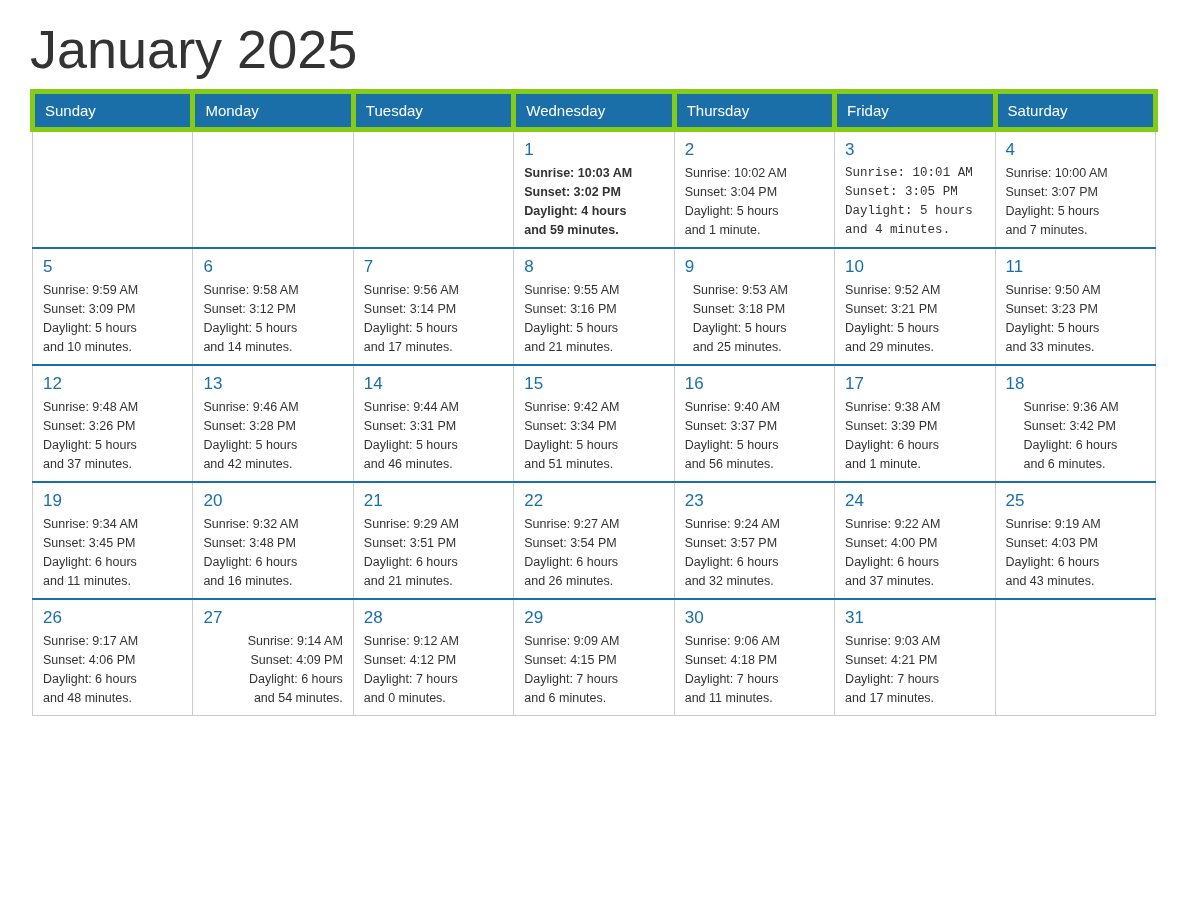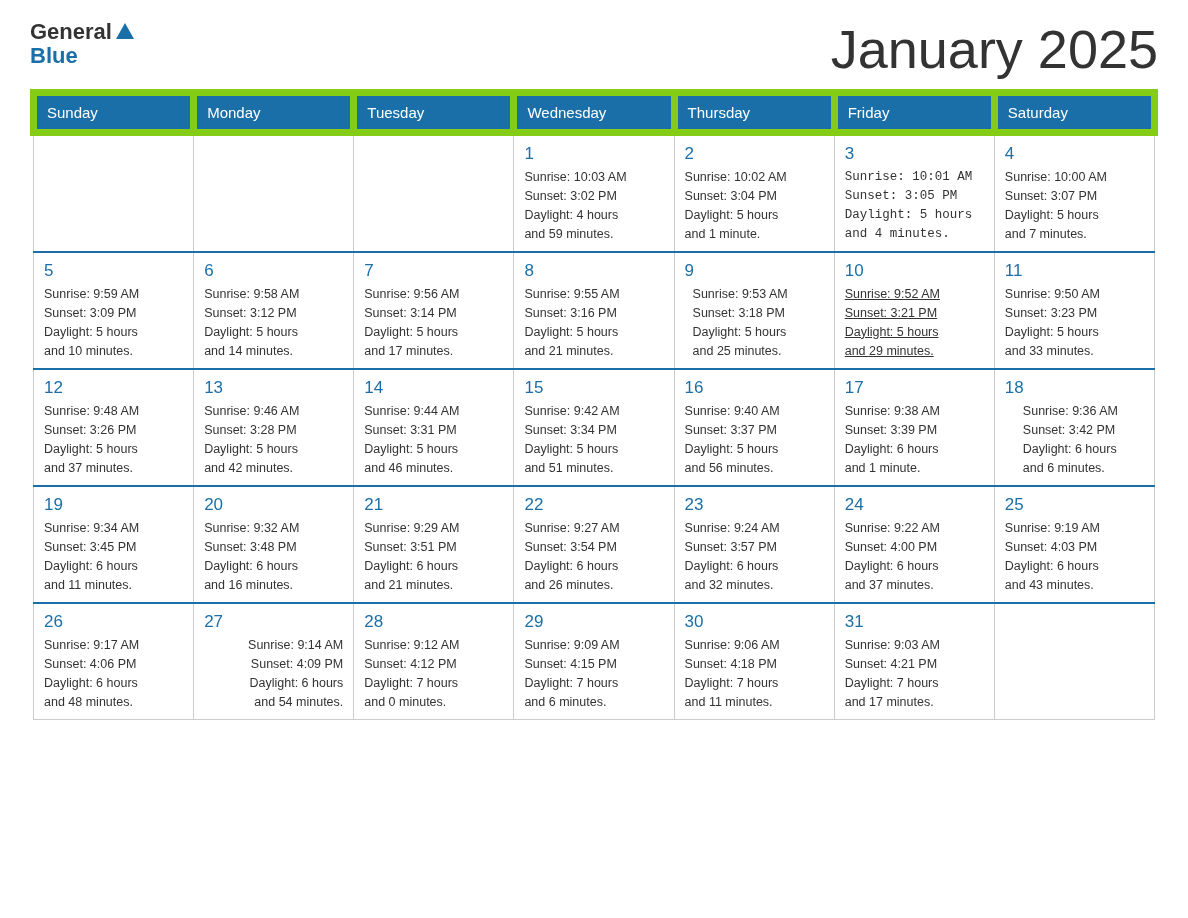--- a/index.html
+++ b/index.html
@@ -50,21 +50,21 @@
       border-collapse: collapse;
       margin-top: 10px;
     }
     .calendar th {
       background-color: #1a6fa8;
       color: white;
       padding: 8px 10px;
       text-align: left;
       font-size: 15px;
       font-weight: normal;
-      border: 7px solid #84cc16;
+      border: 5px solid #84cc16;
     }
     .calendar td {
       vertical-align: top;
       padding: 8px 10px;
       border: 1px solid #ccc;
       width: 14.28%;
       min-height: 110px;
       font-size: 13px;
       color: #333;
     }
@@ -86,33 +86,20 @@
       border-top: 2px solid #1a6fa8;
     }
     tr:first-child td {
       border-top: none;
     }
   </style>
 </head>
 <body>
 
 <div class="header">
-  <div class="logo">
-    <div style="line-height:1.1;">
-      <div style="display:flex; align-items:center; gap:2px;">
-        <span class="logo-text-general">General</span>
-        <svg width="22" height="22" viewBox="0 0 22 22">
-          <polygon points="11,2 20,18 2,18" fill="#1a6fa8"></polygon>
-        </svg>
-      </div>
-      <div>
-        <span class="logo-text-blue">Blue</span>
-      </div>
-    </div>
-  </div>
   <div class="title-section">
     <div class="month-title">January 2025</div>
   </div>
 </div>
 
 <table class="calendar">
   <thead>
     <tr>
       <th>Sunday</th>
       <th>Monday</th>
@@ -123,21 +110,21 @@
       <th>Saturday</th>
     </tr>
   </thead>
   <tbody id="calendar-body">
   <tr>
         <td class="empty-cell"></td>
         <td class="empty-cell"></td>
         <td class="empty-cell"></td>
         <td>
           <span class="day-number">1</span>
-          <div class="day-info" style="white-space: pre-line;">Sunrise: 10:03 AM
+          <div class="day-info" style="white-space: pre-line; font-weight: bold;">Sunrise: 10:03 AM
 Sunset: 3:02 PM
 Daylight: 4 hours
 and 59 minutes.</div>
         </td>
         <td>
           <span class="day-number">2</span>
           <div class="day-info" style="white-space: pre-line;">Sunrise: 10:02 AM
 Sunset: 3:04 PM
 Daylight: 5 hours
 and 1 minute.</div>
@@ -188,21 +175,21 @@
         </td>
         <td>
           <span class="day-number">9</span>
           <div class="day-info" style="white-space: pre-line; margin-left: 8px;">Sunrise: 9:53 AM
 Sunset: 3:18 PM
 Daylight: 5 hours
 and 25 minutes.</div>
         </td>
         <td>
           <span class="day-number">10</span>
-          <div class="day-info" style="white-space: pre-line; text-decoration: underline;">Sunrise: 9:52 AM
+          <div class="day-info" style="white-space: pre-line;">Sunrise: 9:52 AM
 Sunset: 3:21 PM
 Daylight: 5 hours
 and 29 minutes.</div>
         </td>
         <td>
           <span class="day-number">11</span>
           <div class="day-info" style="white-space: pre-line;">Sunrise: 9:50 AM
 Sunset: 3:23 PM
 Daylight: 5 hours
 and 33 minutes.</div>

